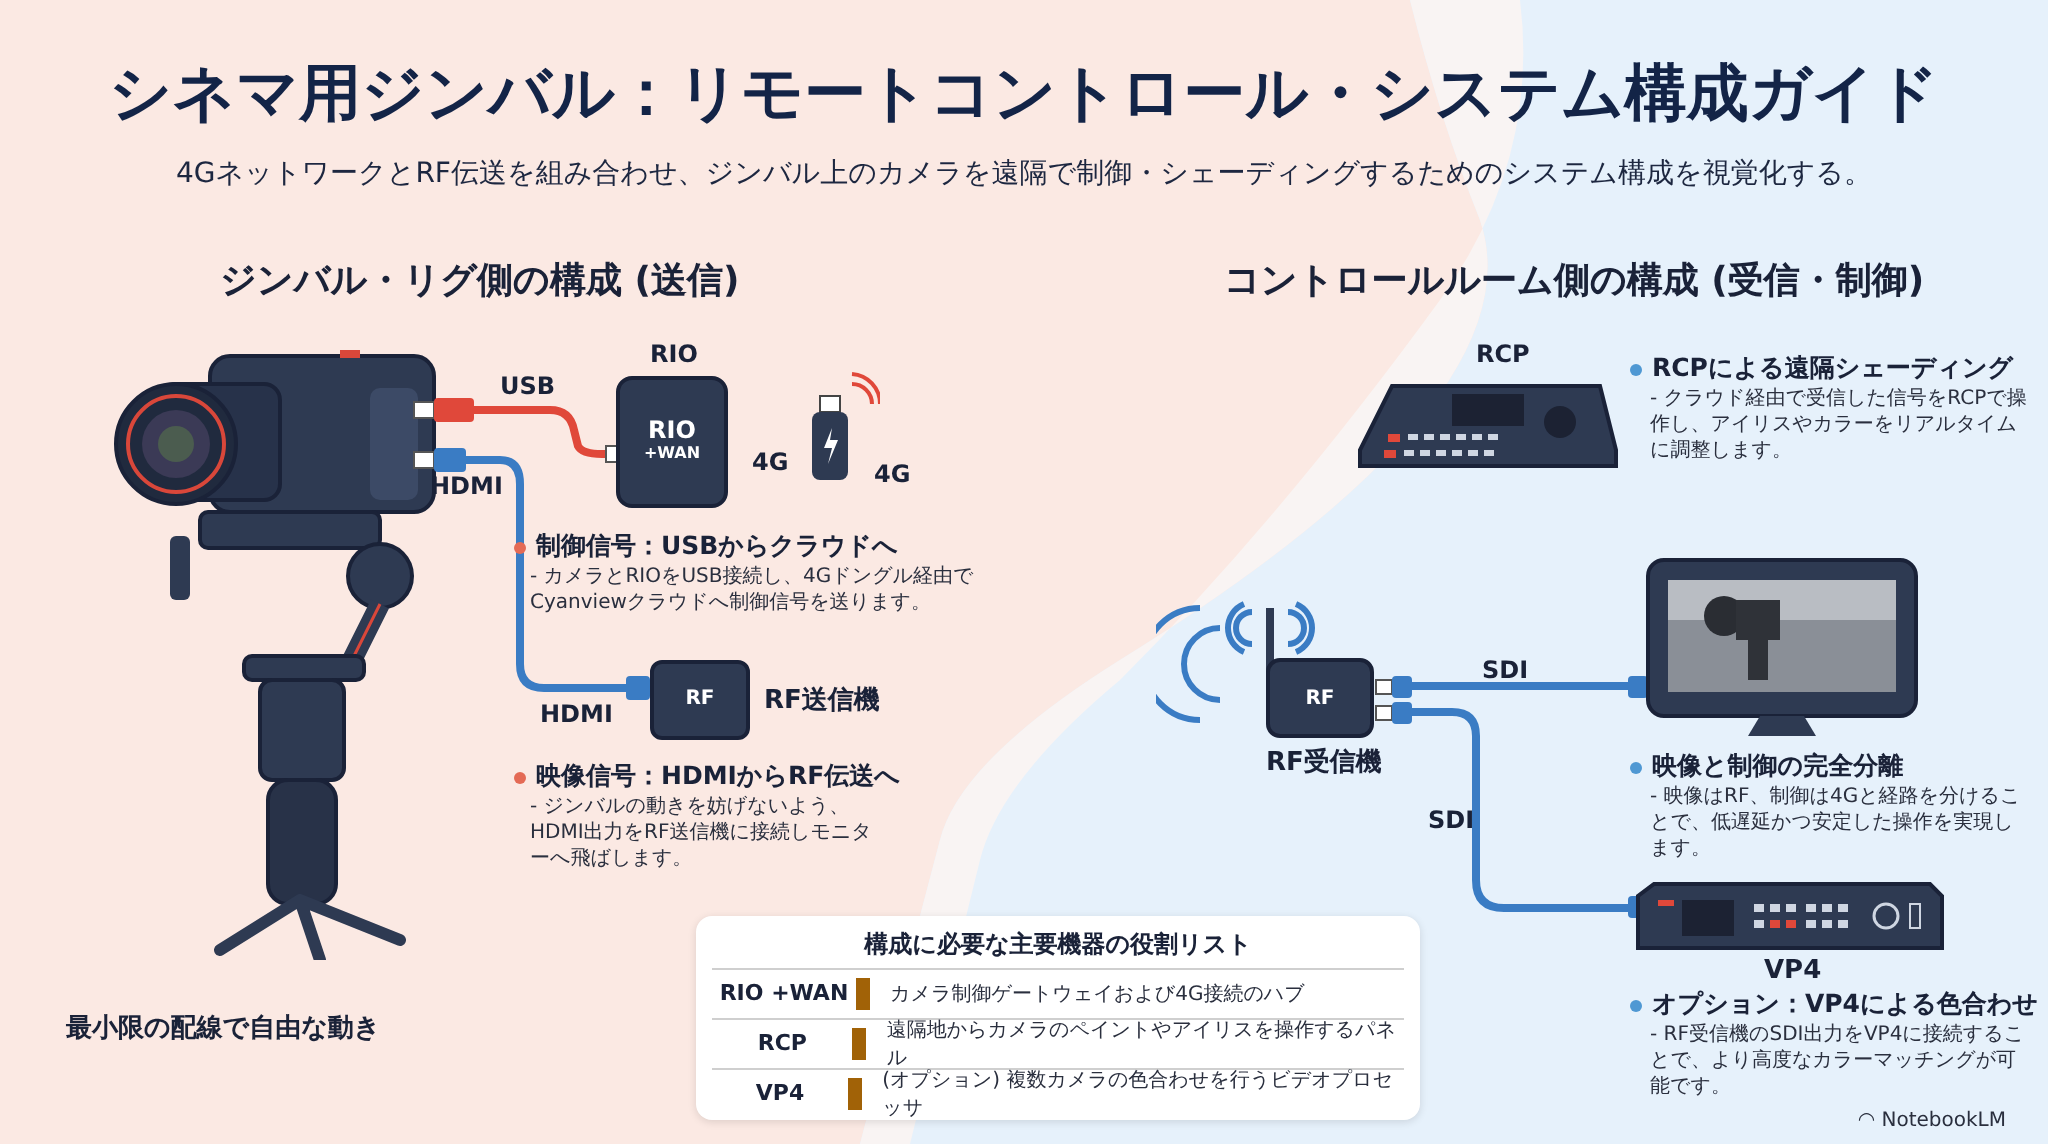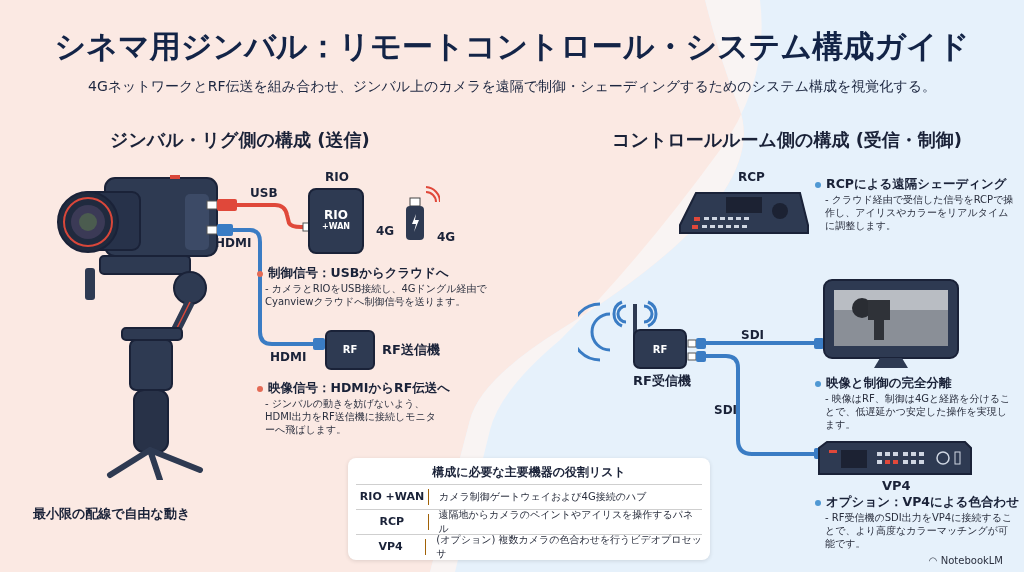--- a/index.html
+++ b/index.html
@@ -13,21 +13,21 @@
   .lbl { font-size:12px; font-weight:bold; color:#1a2238; }
   .bul-h { font-size:12.5px; font-weight:bold; color:#1a2238; white-space:nowrap; }
   .bul-t { font-size:10px; line-height:13px; color:#2a2f3e; }
   .dot { display:inline-block; width:6px; height:6px; border-radius:50%; margin-right:5px; vertical-align:middle; }
   .dot.red { background:#e46a55; }
   .dot.blue { background:#4f98d3; }
   .table-card { left:332px; top:458px; width:362px; height:102px; background:#ffffff; border-radius:8px;
                 box-shadow:0 1px 4px rgba(0,0,0,0.12);margin-left:16px; }
   .table-card h3 { margin:0; text-align:center; font-size:12px; font-weight:bold; padding-top:6px; height:20px; color:#1a2238;}
   .trow { display:flex; border-top:1px solid #cfcfcf; margin:0 8px; height:24px; align-items:center; }
-  .tcell-k { width:72px; text-align:center; font-size:11px; font-weight:bold; border-right:1px solid #a16207; height:16px; line-height:16px; }
+  .tcell-k { width:72px; text-align:center; font-size:11px; font-weight:bold; border-right:7px solid #a16207; height:16px; line-height:16px; }
   .tcell-v { padding-left:10px; font-size:10px; color:#2a2f3e; }
   .brand { right:21px; bottom:6px; font-size:10px; color:#2a2f3e; }
 </style>
 </head>
 <body>
 
 <svg class="bg" width="1024" height="572" viewBox="0 0 1024 572">
   <rect x="0" y="0" width="1024" height="572" fill="#e6f1fb"></rect>
   <path d="M0 0 L705 0 Q720 60 740 110 Q770 200 560 330 Q480 380 470 420 L430 572 L0 572 Z" fill="#fbe9e3"></path>
   <path d="M705 0 L760 0 Q770 80 720 150 Q640 260 560 340 Q500 390 490 430 L455 572 L430 572 L470 420 Q480 380 560 330 Q770 200 740 110 Q720 60 705 0 Z" fill="#f9f4f3"></path>

